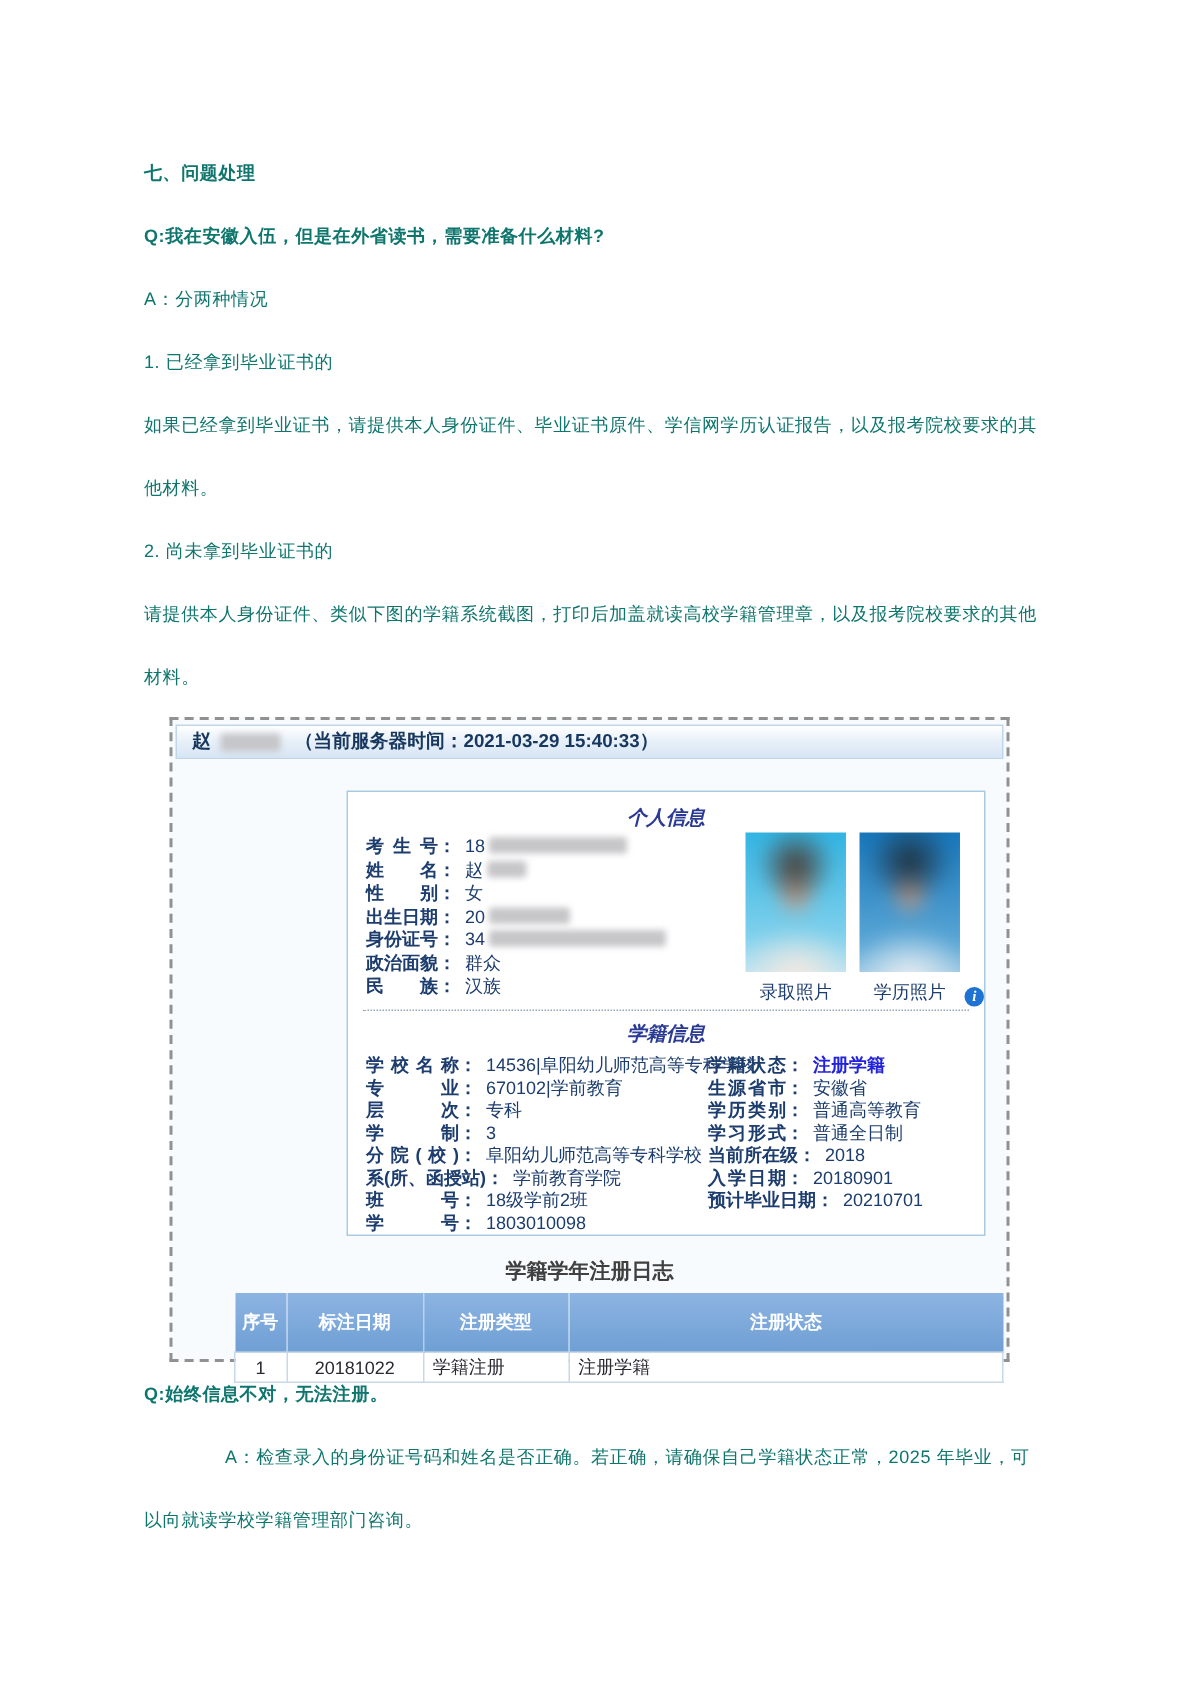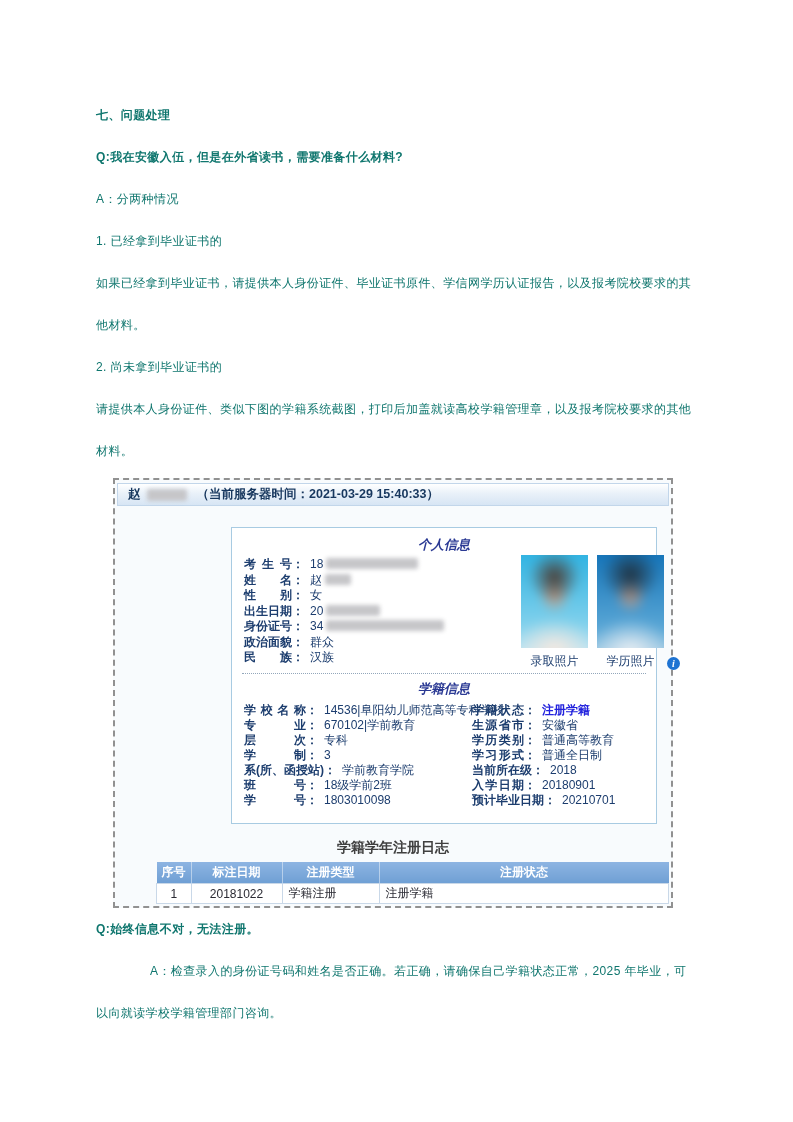--- a/index.html
+++ b/index.html
@@ -55,21 +55,21 @@
     display:inline-block; height:11px; border-radius:2px;
     background:#c6c6c9; filter:blur(2px);
     vertical-align:-1px; margin-left:3px;
   }
   .rw-hdr { width:40px; margin:0 6px; height:12px; }
   .rw-ksh { width:92px; }
   .rw-xm  { width:26px; }
   .rw-csrq{ width:54px; }
   .rw-sfz { width:118px; }
 
-  .photos { position:absolute; left:265px; top:27px; width:152px; white-space:nowrap;margin-left:24px; }
+  .photos { position:absolute; left:265px; top:27px; width:152px; white-space:nowrap; }
   .photo {
     width:67px; height:93px; display:inline-block; overflow:hidden;
     position:relative; vertical-align:top;
   }
   .photo + .photo { margin-left:9px; }
   .photo .blurlayer { position:absolute; top:-10px; left:-10px; right:-10px; bottom:-10px; filter:blur(5px); }
   .p-adm .blurlayer {
     background:
       radial-gradient(42% 32% at 50% 28%, #4a3c34 0%, rgba(74,60,52,0) 72%),
       radial-gradient(26% 24% at 50% 44%, #c79b82 0%, rgba(199,155,130,0) 72%),
@@ -105,21 +105,21 @@
   .log-title {
     position:absolute; left:0; right:0; top:359px; text-align:center;
     font-size:14px; font-weight:bold; color:#404040;
   }
   .log-table {
     position:absolute; left:41px; top:382px; width:512px;
     border-collapse:collapse; font-size:12px; table-layout:fixed;
   }
   .log-table th {
     background:linear-gradient(180deg,#8db4e2 0%,#6f9fd4 100%);
-    color:#ffffff; font-weight:bold; height:21px; padding:0;
+    color:#ffffff; font-weight:bold; height:39px; padding:0;
     border-right:1px solid rgba(255,255,255,0.45); text-align:center;
   }
   .log-table th:last-child { border-right:none; }
   .log-table td {
     background:#ffffff; height:19px; padding:0 6px;
     border:1px solid #c9d8e8; color:#2a2a33;
   }
   .c-center { text-align:center; }
   .c-left { text-align:left; }
   .col-no   { width:34px; }
@@ -171,20 +171,21 @@
 
         <div class="dotline"></div>
 
         <div class="card-title ct-academic">学籍信息</div>
 
         <div class="ai-col ai-left">
           <div><span class="lbl">学校名称</span><span class="colon">：</span><span class="val">14536|阜阳幼儿师范高等专科学校</span></div>
           <div><span class="lbl">专业</span><span class="colon">：</span><span class="val">670102|学前教育</span></div>
           <div><span class="lbl">层次</span><span class="colon">：</span><span class="val">专科</span></div>
           <div><span class="lbl">学制</span><span class="colon">：</span><span class="val">3</span></div>
+          <div><span class="lbl">分院(校)</span><span class="colon">：</span><span class="val">阜阳幼儿师范高等专科学校</span></div>
           <div><span class="lbl">系(所、函授站)</span><span class="colon">：</span><span class="val">学前教育学院</span></div>
           <div><span class="lbl">班号</span><span class="colon">：</span><span class="val">18级学前2班</span></div>
           <div><span class="lbl">学号</span><span class="colon">：</span><span class="val">1803010098</span></div>
         </div>
 
         <div class="ai-col ai-right">
           <div><span class="lbl">学籍状态</span><span class="colon">：</span><span class="val val-link">注册学籍</span></div>
           <div><span class="lbl">生源省市</span><span class="colon">：</span><span class="val">安徽省</span></div>
           <div><span class="lbl">学历类别</span><span class="colon">：</span><span class="val">普通高等教育</span></div>
           <div><span class="lbl">学习形式</span><span class="colon">：</span><span class="val">普通全日制</span></div>

